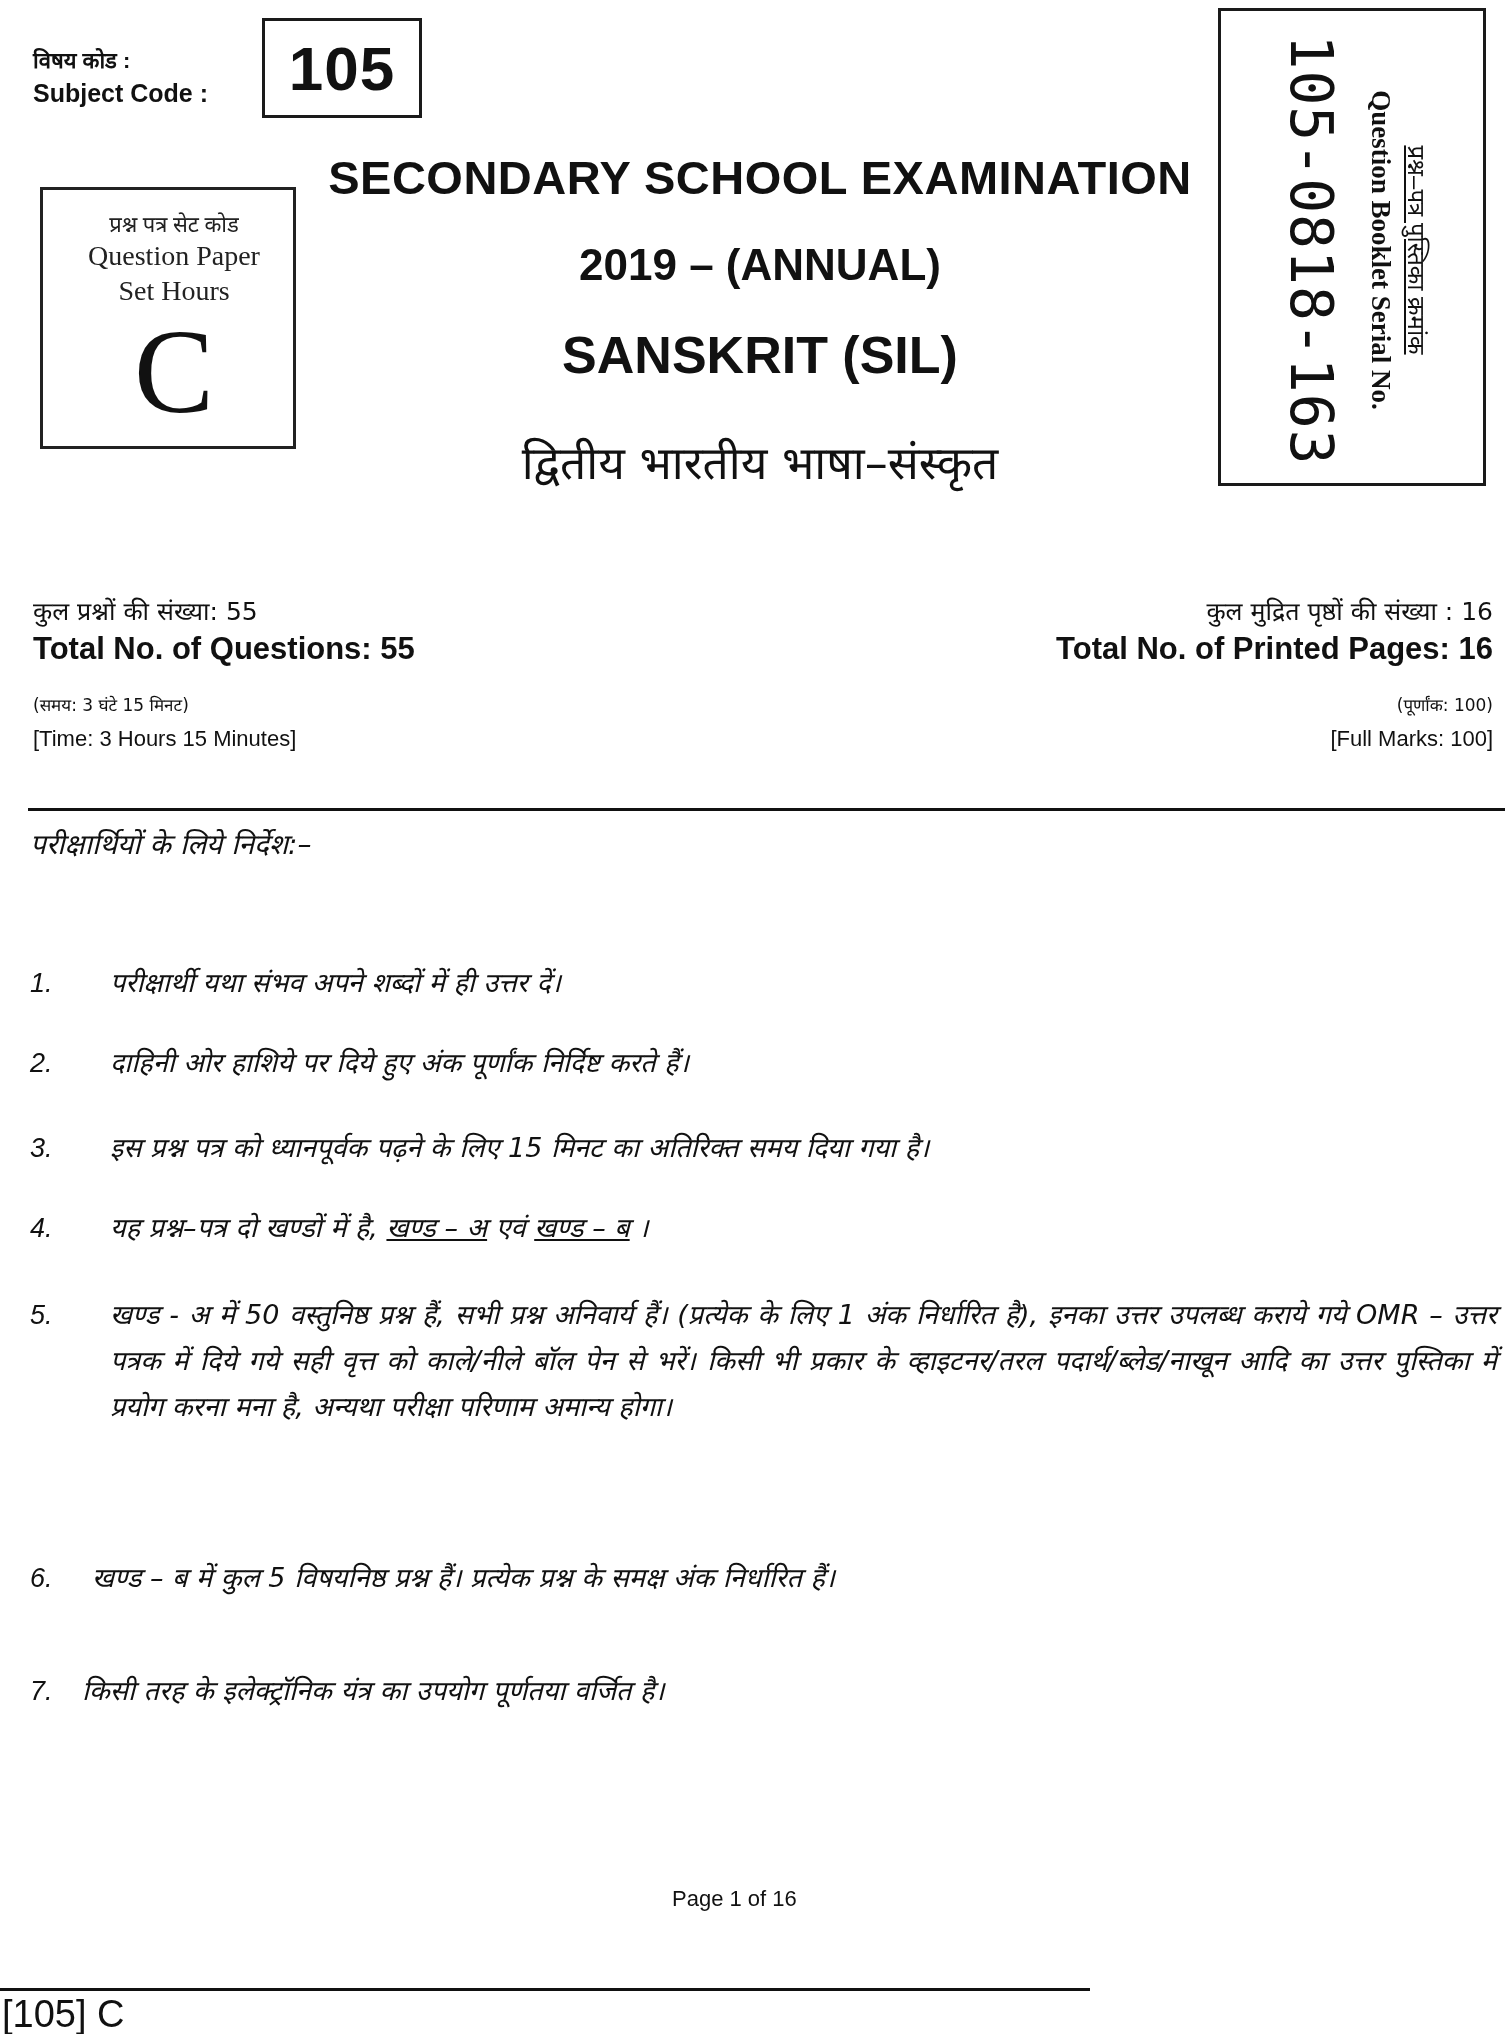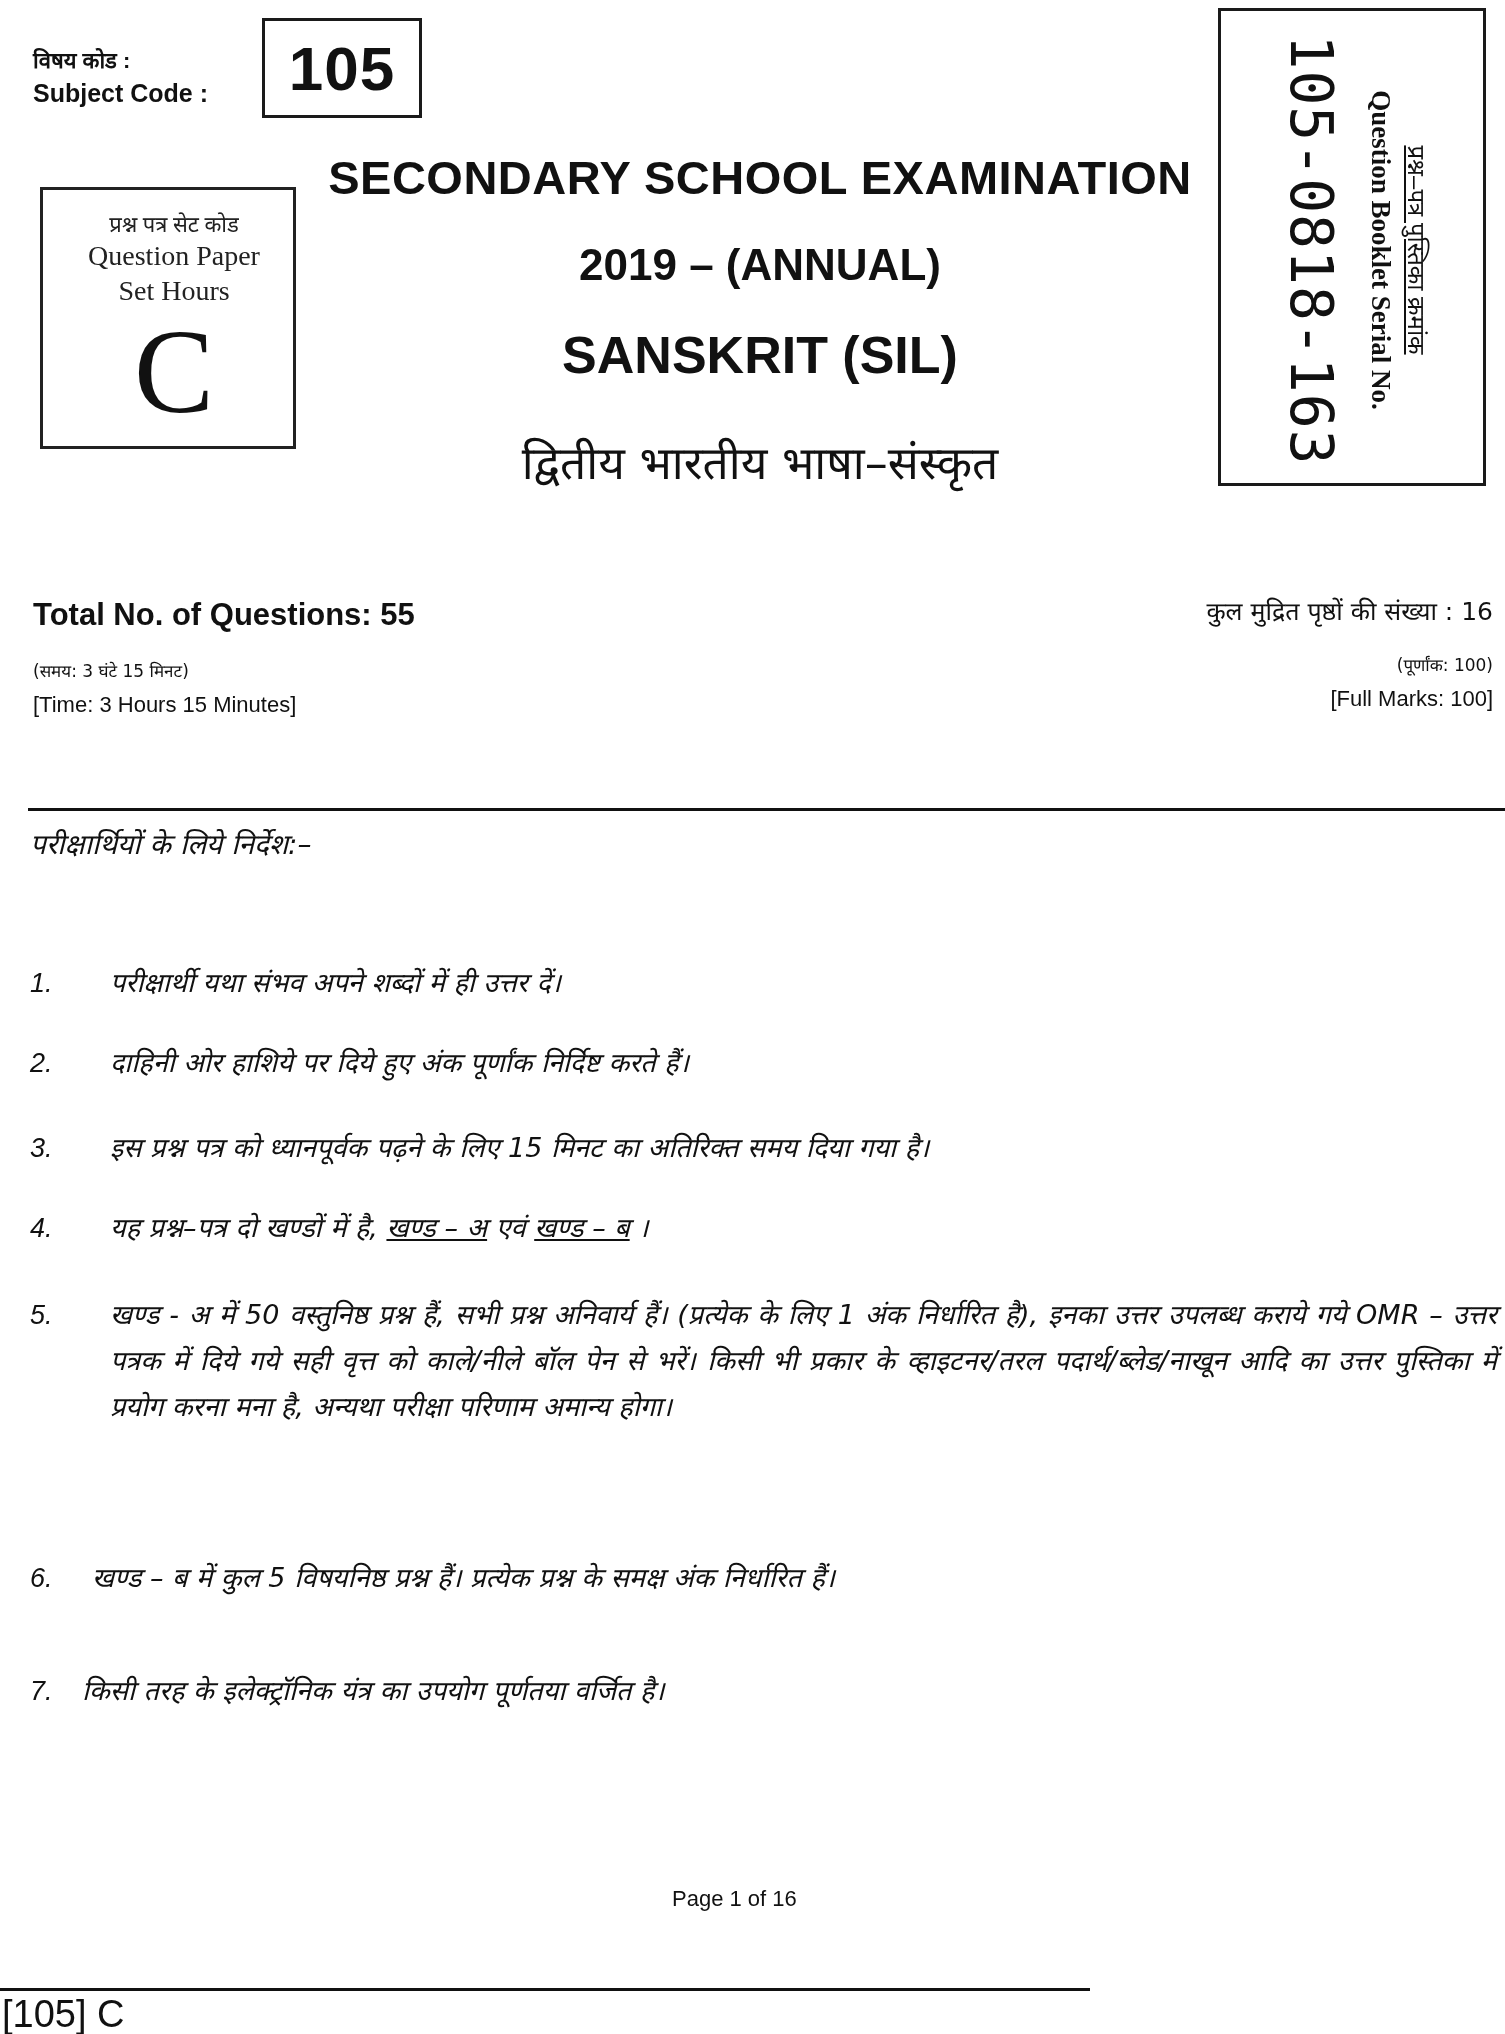--- a/index.html
+++ b/index.html
@@ -142,26 +142,28 @@
 
 <div class="abs serial-box">
   <div class="serial-rot">
     <div class="hi-lbl">प्रश्न–पत्र पुस्तिका क्रमांक</div>
     <div class="en-lbl">Question Booklet Serial No.</div>
     <div class="num">105-0818-163</div>
   </div>
 </div>
 
 <div class="abs info-left">
+  <div class="info-hi">कुल प्रश्नों की संख्या: 55</div>
   <div class="info-en">Total No. of Questions: 55</div>
   <div class="info-hi2">(समय: 3 घंटे 15 मिनट)</div>
   <div class="info-en2">[Time: 3 Hours 15 Minutes]</div>
 </div>
 <div class="abs info-right">
   <div class="info-hi">कुल मुद्रित पृष्ठों की संख्या : 16</div>
+  <div class="info-en">Total No. of Printed Pages: 16</div>
   <div class="info-hi2">(पूर्णांक: 100)</div>
   <div class="info-en2">[Full Marks: 100]</div>
 </div>
 
 <div class="abs rule"></div>
 
 <div class="abs instr-head">
   <div class="hi">परीक्षार्थियों के लिये निर्देश:–</div>
 </div>
 

